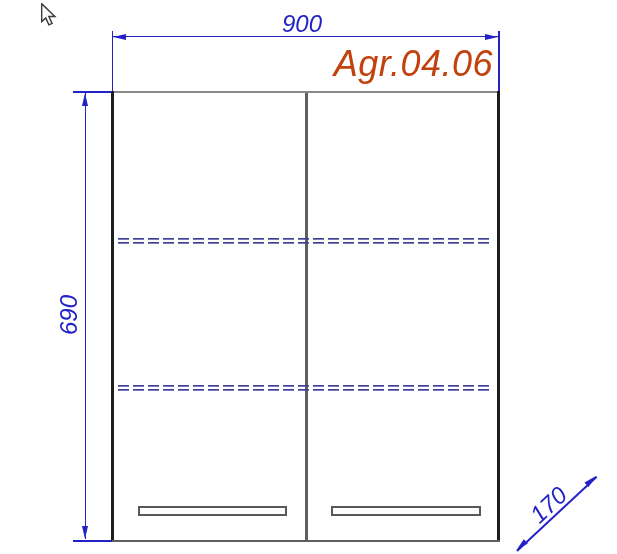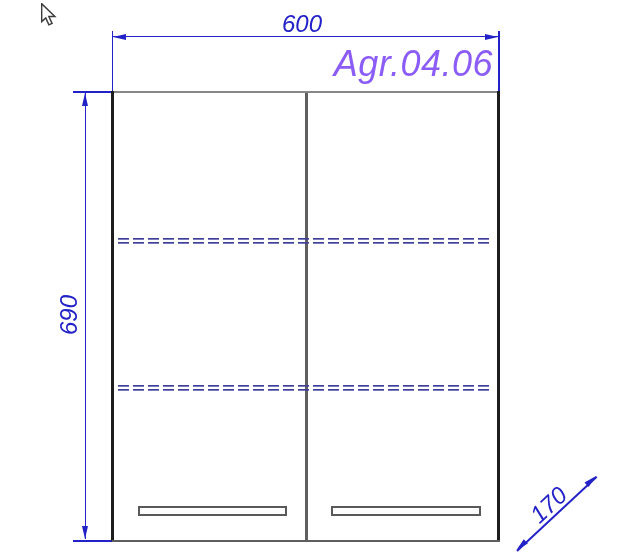--- a/index.html
+++ b/index.html
@@ -19,21 +19,21 @@
   .arrow.pt-down {border-width:13px 3px 0 3px;border-top-color:#2222c8;}
   .dim-label{
     position:absolute;color:#2222c8;font-style:italic;
     font-size:24px;line-height:1;text-align:center;white-space:nowrap;
   }
   .dim-label.w{left:272px;top:12px;width:60px;}
   .dim-label.h{left:39px;top:303px;width:60px;height:24px;transform:rotate(-90deg);}
   
   .model-label{
     position:absolute;left:290px;top:46px;width:203px;
-    color:#8b5cf6;font-style:italic;font-size:36px;line-height:1;
+    color:#c2410c;font-style:italic;font-size:36px;line-height:1;
     text-align:right;white-space:nowrap;letter-spacing:.5px;
   }
   
   .edge{position:absolute;}
   .edge-top   {left:112px;top:91px;   width:386px;height:2px;   background:#878787;}
   .edge-left  {left:111px;top:91px;   width:2.5px;height:450px; background:#1d1d1d;}
   .edge-right {left:497px;top:91px;   width:3px;  height:451px; background:#1d1d1d;}
   .edge-bottom{left:112px;top:539.5px;width:388px;height:2.5px; background:#5e5e5e;}
   .divider    {left:304.5px;top:93px; width:3px;  height:446.5px;background:#5f5f5f;}
   
@@ -74,21 +74,21 @@
   <svg class="cursor" width="16" height="24" viewBox="0 0 12 18">
     <polygon points="0.5,0.5 0.5,14 3.6,11.2 5.9,16.4 8.3,15.3 5.9,10.2 10.4,10.2" fill="#ffffff" stroke="#3c3c3c" stroke-width="1.1" stroke-linejoin="miter"></polygon>
   </svg>
 
   <div>
     <div class="dline" style="left:111.5px;top:31px;width:1.5px;height:60px;"></div>
     <div class="dline" style="left:498px;top:31px;width:1.5px;height:60px;"></div>
     <div class="dline" style="left:113px;top:35.5px;width:385px;height:1.5px;"></div>
     <div class="arrow pt-left" style="left:113px;top:33.5px;"></div>
     <div class="arrow pt-right" style="left:485px;top:33.5px;"></div>
-    <div class="dim-label w">600</div>
+    <div class="dim-label w">900</div>
   </div>
 
   <div class="model-label">Agr.04.06</div>
 
   <div>
     <div class="dline" style="left:73px;top:91.2px;width:49px;height:1.5px;"></div>
     <div class="dline" style="left:73px;top:540px;width:49px;height:1.5px;"></div>
     <div class="dline" style="left:84.5px;top:93px;width:1.5px;height:446px;"></div>
     <div class="arrow pt-up" style="left:81.5px;top:93px;"></div>
     <div class="arrow pt-down" style="left:81.5px;top:526px;"></div>

